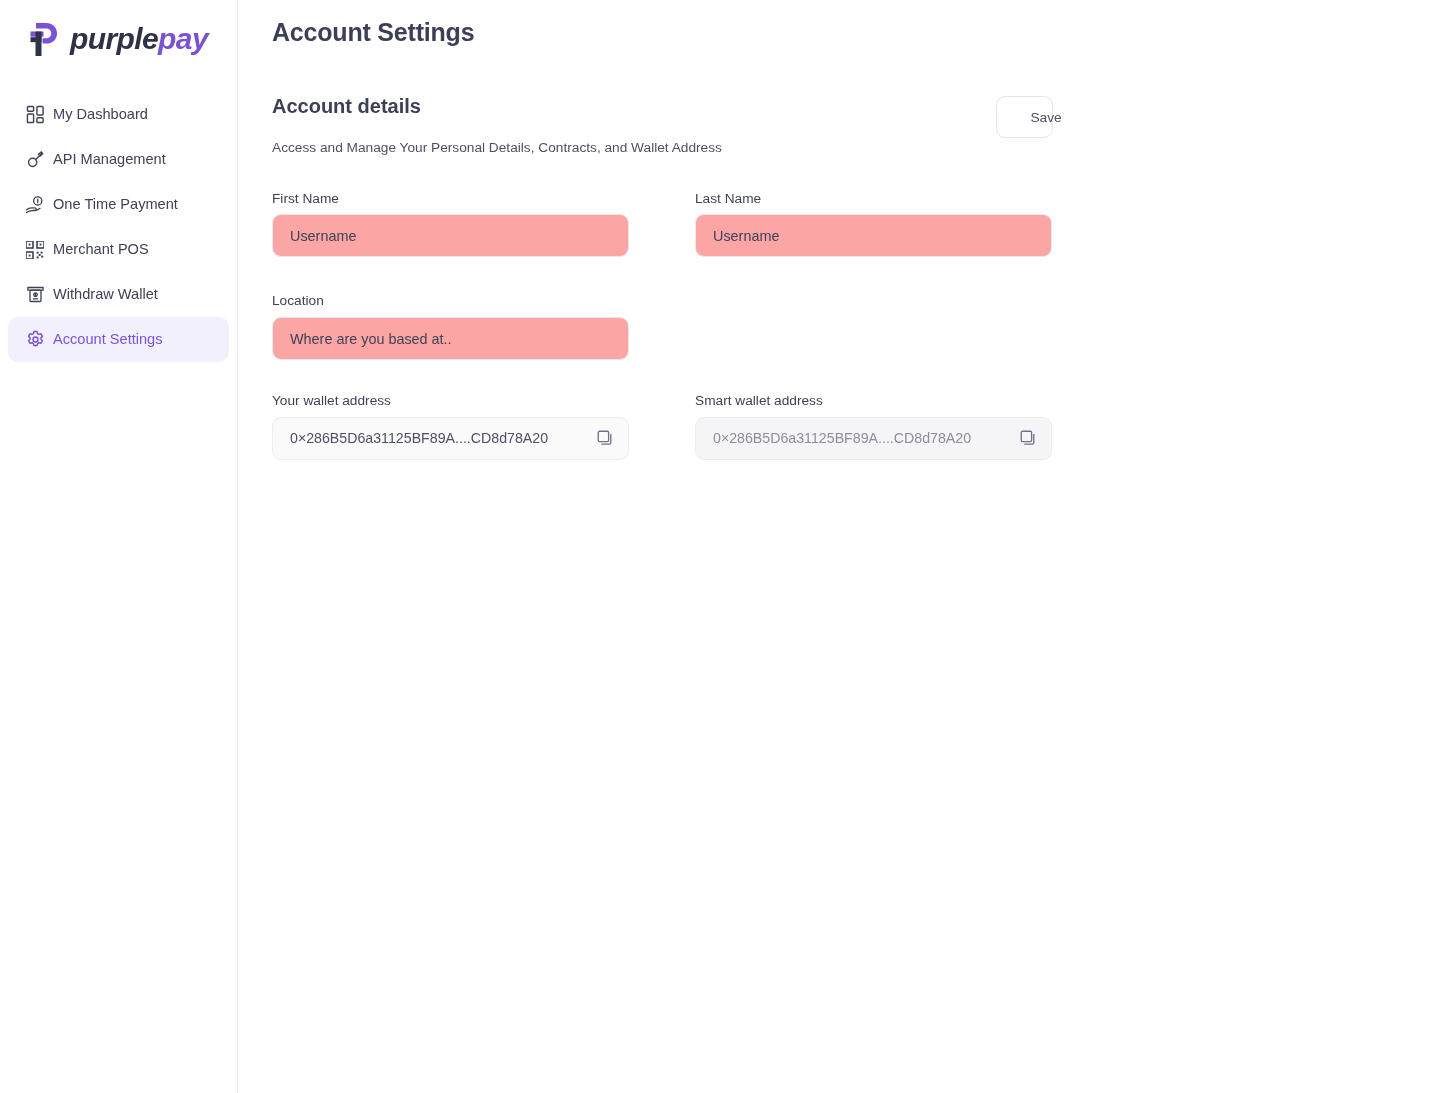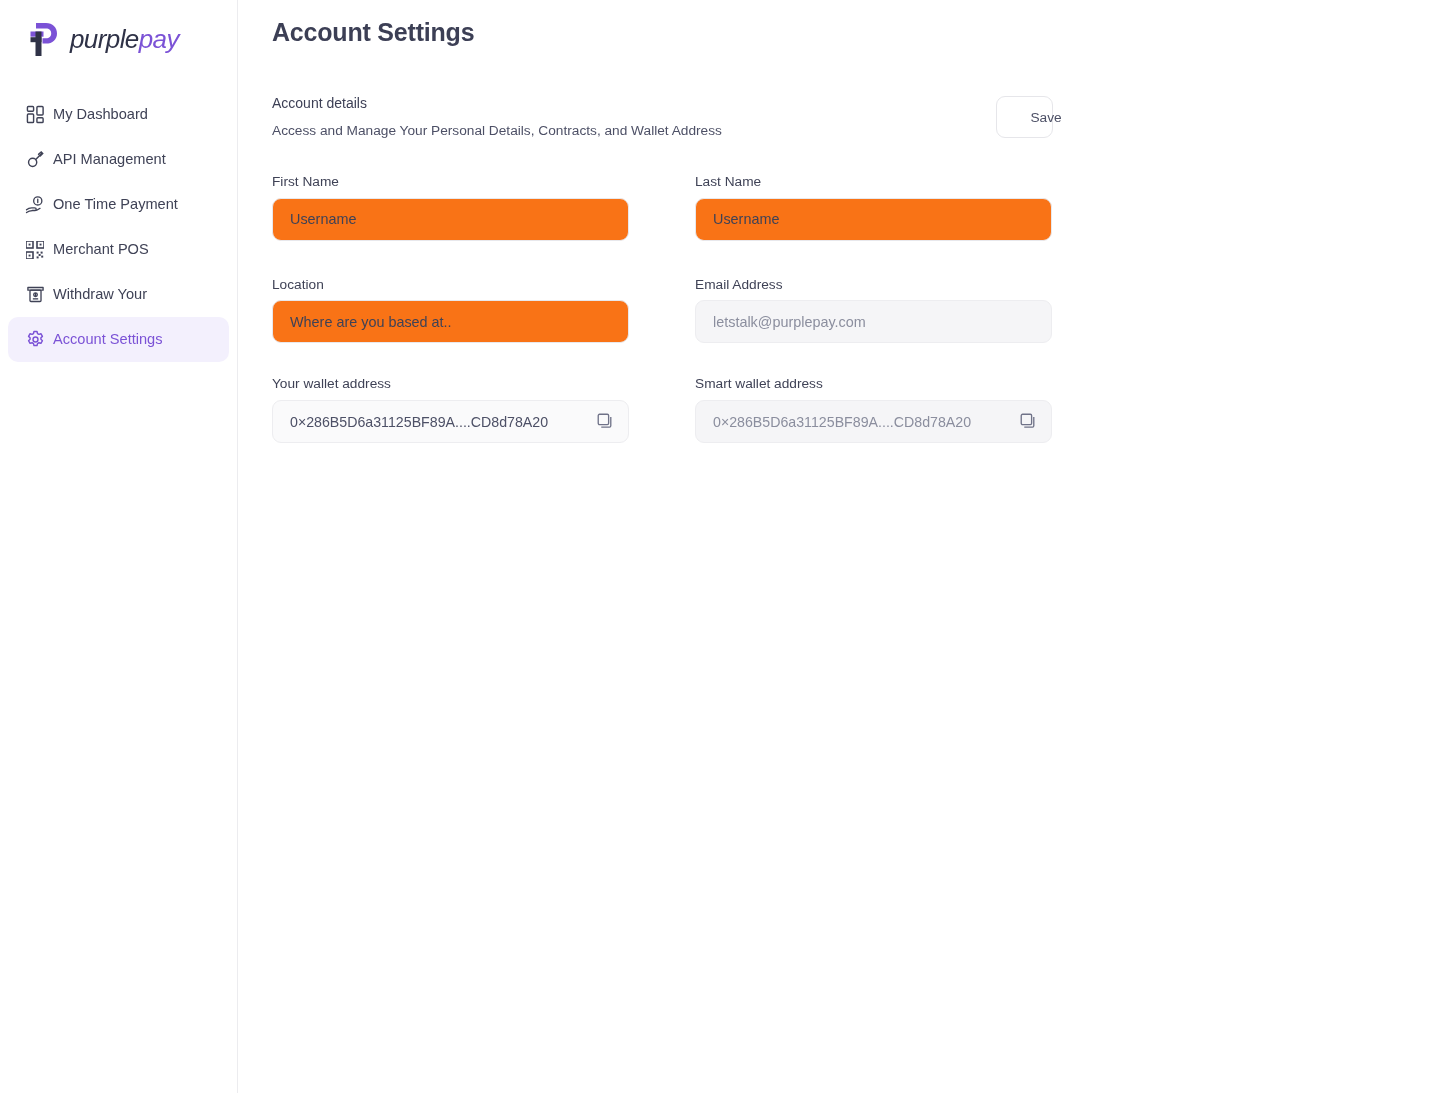--- a/index.html
+++ b/index.html
@@ -24,22 +24,22 @@
   }
   .logo-wrap {
     display: flex;
     align-items: center;
     gap: 10px;
     padding: 16px 0 0 26px;
     height: 62px;
   }
   .logo-mark { width: 34px; height: 36px; flex: 0 0 34px; }
   .logo-text {
-    font-size: 26px;
-    font-weight: normal;
+    font-size: 30px;
+    font-weight: bold;
     font-style: italic;
     letter-spacing: -0.6px;
     line-height: 1;
     white-space: nowrap;
   }
   .logo-text .t1 { color: #2f3247; }
   .logo-text .t2 { color: #7b52d6; }
 
   .nav { margin-top: 30px; padding: 0 8px; }
   .nav-item {
@@ -82,24 +82,24 @@
     letter-spacing: -0.2px;
     margin-bottom: 48px;
   }
   .section-head {
     display: flex;
     align-items: flex-start;
     justify-content: space-between;
     width: 781px;
   }
   .section-title {
-    font-size: 14px;
-    font-weight: normal;
+    font-size: 20px;
+    font-weight: bold;
     color: #3c3f55;
-    margin-bottom: 13px;
+    margin-bottom: 23px;
   }
   .section-sub {
     font-size: 13.7px;
     color: #4d5066;
     line-height: 1;
   }
   .save-btn {
     width: 57px;
     height: 42px;
     border: 1px solid #e6e6ea;
@@ -127,21 +127,21 @@
     color: #3f4256;
     margin-bottom: 9px;
     display: block;
     line-height: 1;
   }
   .input {
     width: 357px;
     height: 43px;
     border: 1px solid #e8e8ec;
     border-radius: 9px;
-    background: #f97316;
+    background: #fca5a5;
     display: flex;
     align-items: center;
     padding: 0 17px;
     font-size: 14.4px;
     color: #3f4256;
   }
   .input.disabled {
     background: #f5f5f7;
     border-color: #ededf0;
     color: #8b8e9e;
@@ -259,21 +259,21 @@
       <div class="nav-item">
         <span class="nav-icon">
           <svg width="19" height="19" viewBox="0 0 20 20" fill="none" stroke="#3f4256" stroke-width="1.4" stroke-linejoin="round">
             <path d="M2 2.6 H18 V5.4 H2 Z"></path>
             <rect x="4.2" y="5.4" width="11.6" height="12" rx="1"></rect>
             <circle cx="10" cy="10.2" r="1.9"></circle>
             <path d="M10 8.4 v3.6"></path>
             <path d="M7.2 14.6 H12.8"></path>
           </svg>
         </span>
-        <span class="nav-label">Withdraw Your</span>
+        <span class="nav-label">Withdraw Wallet</span>
       </div>
 
       <div class="nav-item active">
         <span class="nav-icon">
           <svg width="19" height="19" viewBox="0 0 20 20" fill="none" stroke="#7b52d6" stroke-width="1.5" stroke-linejoin="round">
             <path d="M8.4 1.6 h3.2 l.5 2.1 1.5 .9 2.1-.7 1.6 2.8-1.6 1.5 0 1.6 1.6 1.5-1.6 2.8-2.1-.7-1.5 .9-.5 2.1 H8.4 l-.5-2.1-1.5-.9-2.1 .7-1.6-2.8 1.6-1.5 0-1.6-1.6-1.5 1.6-2.8 2.1 .7 1.5-.9 Z"></path>
             <circle cx="10" cy="10" r="2.6"></circle>
           </svg>
         </span>
         <span class="nav-label">Account Settings</span>
@@ -303,24 +303,20 @@
       <div class="field right">
         <label class="field-label">Last Name</label>
         <div class="input" placeholder="Username">Username</div>
       </div>
 
       <div class="spacer-row"></div>
 
       <div class="field">
         <label class="field-label">Location</label>
         <div class="input" placeholder="Where are you based at..">Where are you based at..</div>
-      </div>
-      <div class="field right">
-        <label class="field-label">Email Address</label>
-        <div class="input disabled" placeholder="letstalk@purplepay.com">letstalk@purplepay.com</div>
       </div>
 
       <div class="spacer-row2"></div>
 
       <div class="field">
         <label class="field-label">Your wallet address</label>
         <div class="input wallet plain">
           <span>0×286B5D6a31125BF89A....CD8d78A20</span>
           <button class="copy-btn">
             <svg width="17" height="17" viewBox="0 0 18 18" fill="none" stroke="#6f7288" stroke-width="1.4" stroke-linejoin="round">

